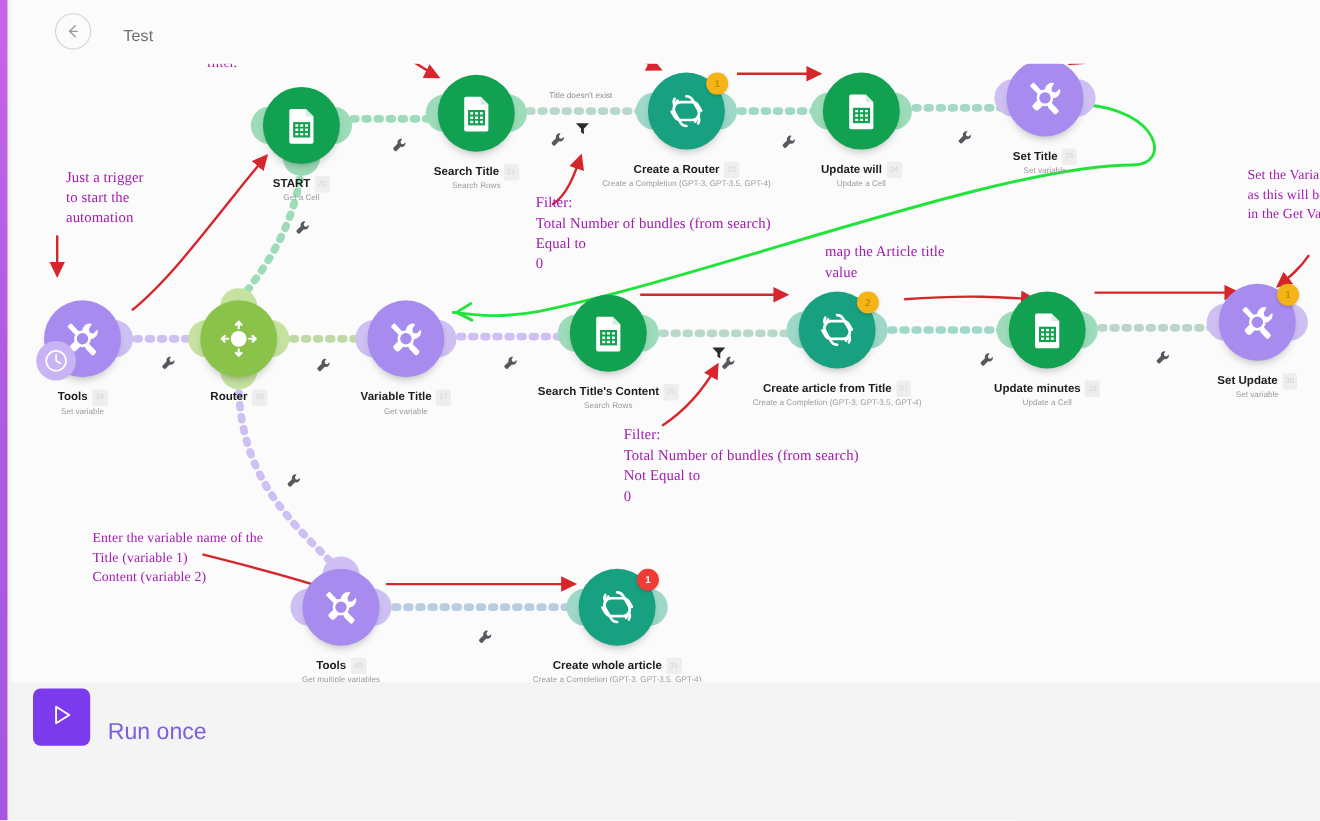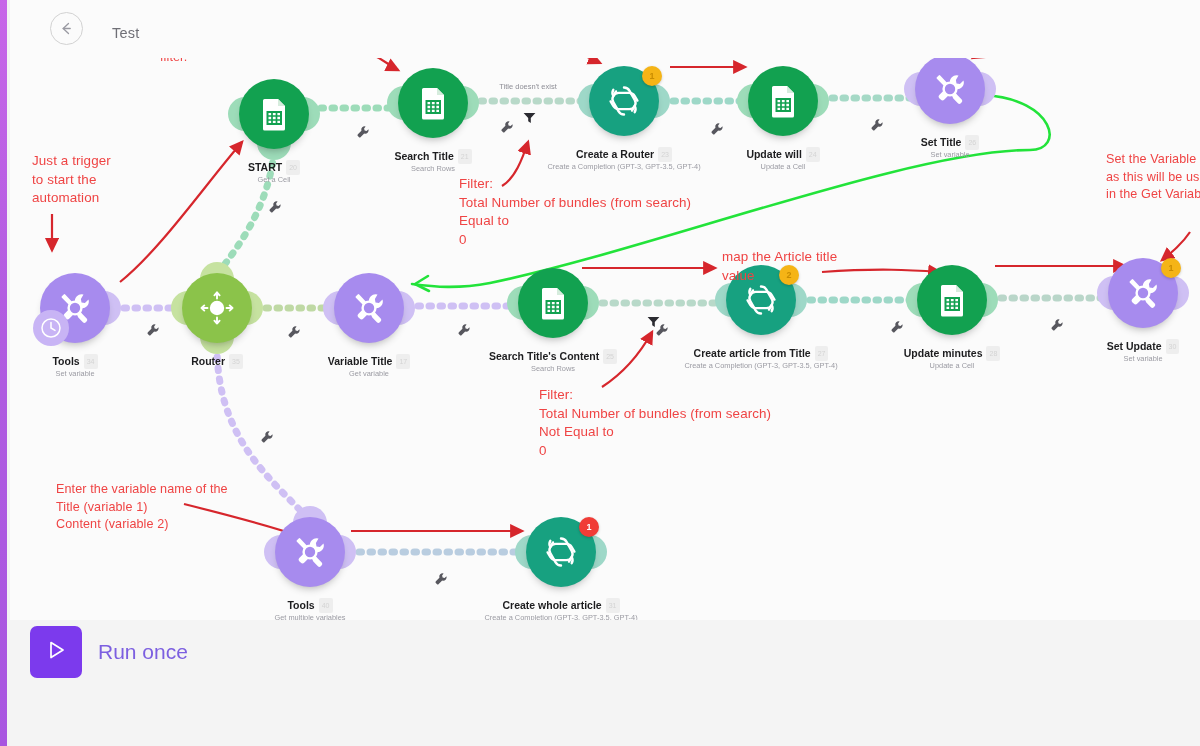--- a/index.html
+++ b/index.html
@@ -123,37 +123,38 @@
   
   .funnel { position: absolute; width: 13px; height: 12px; }
   .wire-label {
     position: absolute; font-size: 7.5px; color: #8e8e96;
     white-space: nowrap; transform: translateX(-50%);
   }
 
   
   .annot {
     position: absolute;
-    color: #ef4444;
+    color: #a21caf;
     font-size: 13.4px;
     line-height: 18.5px;
     white-space: pre;
-    font-family: Liberation Sans, sans-serif;
+    font-family: Liberation Serif, serif;
     letter-spacing: .1px;
+    margin-left: 28px;
   }
   .annot.sm { font-size: 12.6px; line-height: 17.5px; }
 
   
   .bottombar {
     position: absolute; left: 10px; top: 620px; width: 1190px; height: 126px;
     background: #f4f4f4; z-index: 40;
   }
   .runonce-row {
     position: absolute; left: 20px; top: 6px;
-    display: flex; align-items: center; gap: 16px;
+    display: flex; align-items: flex-end; gap: 16px;
   }
   .play-btn {
     width: 52px; height: 52px; border-radius: 7px;
     background: #7c3aed; display:flex; align-items:center; justify-content:center;
     cursor: pointer;
   }
   .runonce-text { font-size: 21px; color: #7c5fe0; }
 
   .scheduling {
     position: absolute; left: 22px; top: 676px;
@@ -688,21 +689,21 @@
         <div class="annot" style="left: 22px; top: 152px;">Just a trigger
 to start the
 automation</div>
         <div class="annot" style="left: 449px; top: 175px;">Filter:
 Total Number of bundles (from search)
 Equal to
 0</div>
         <div class="annot sm" style="left: 1096px; top: 151px;">Set the Variable title
 as this will be used
 in the Get Variable module</div>
-        <div class="annot" style="left: 712px; top: 248px;">map the Article title
+        <div class="annot" style="left: 712px; top: 220px;">map the Article title
 value</div>
         <div class="annot" style="left: 529px; top: 386px;">Filter:
 Total Number of bundles (from search)
 Not Equal to
 0</div>
         <div class="annot sm" style="left: 46px; top: 481px;">Enter the variable name of the
 Title (variable 1)
 Content (variable 2)</div>
       </div>
   </div>

